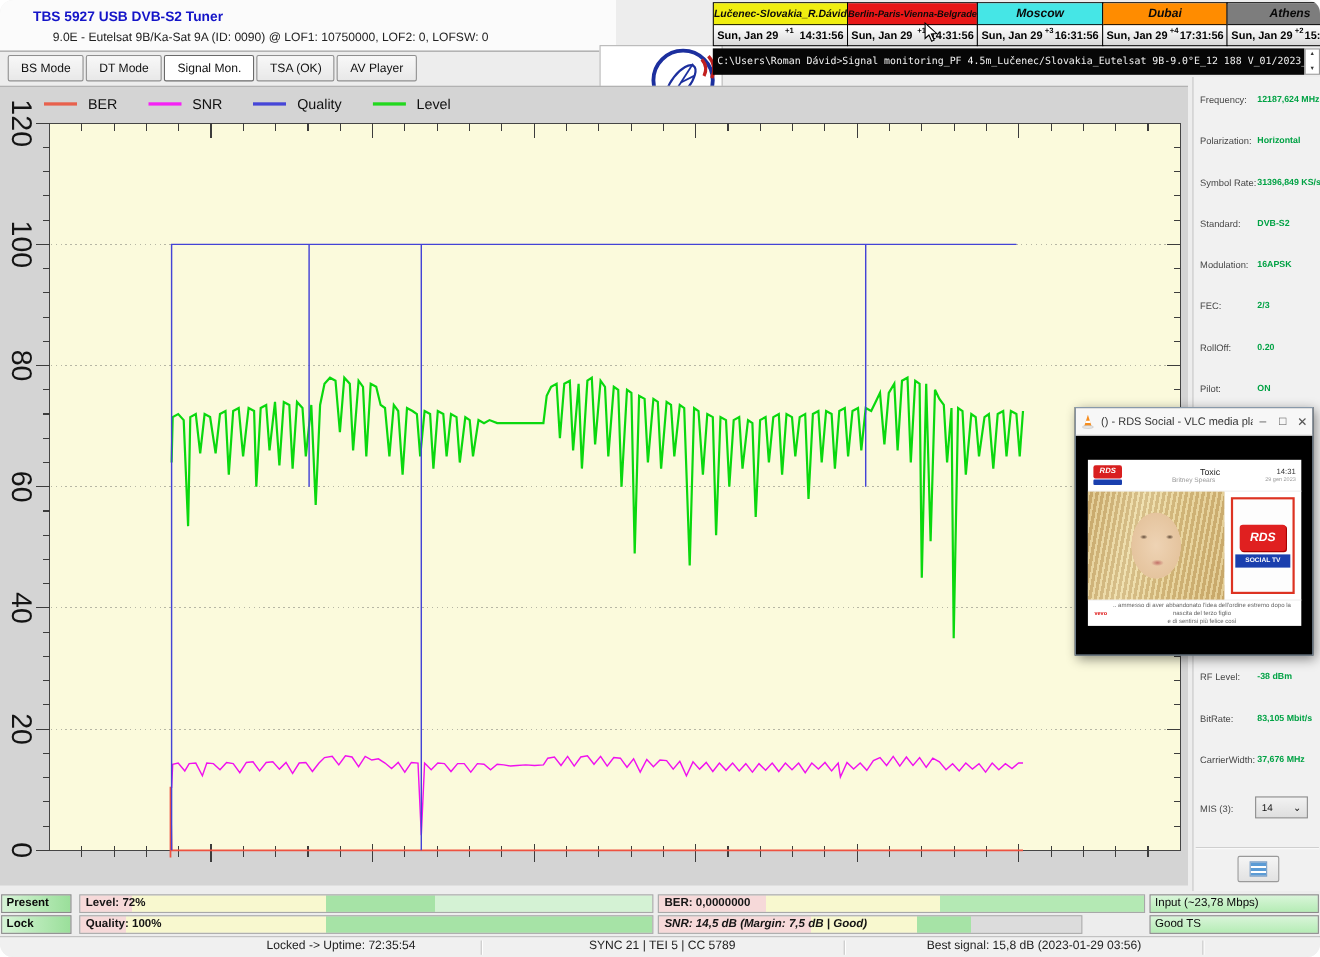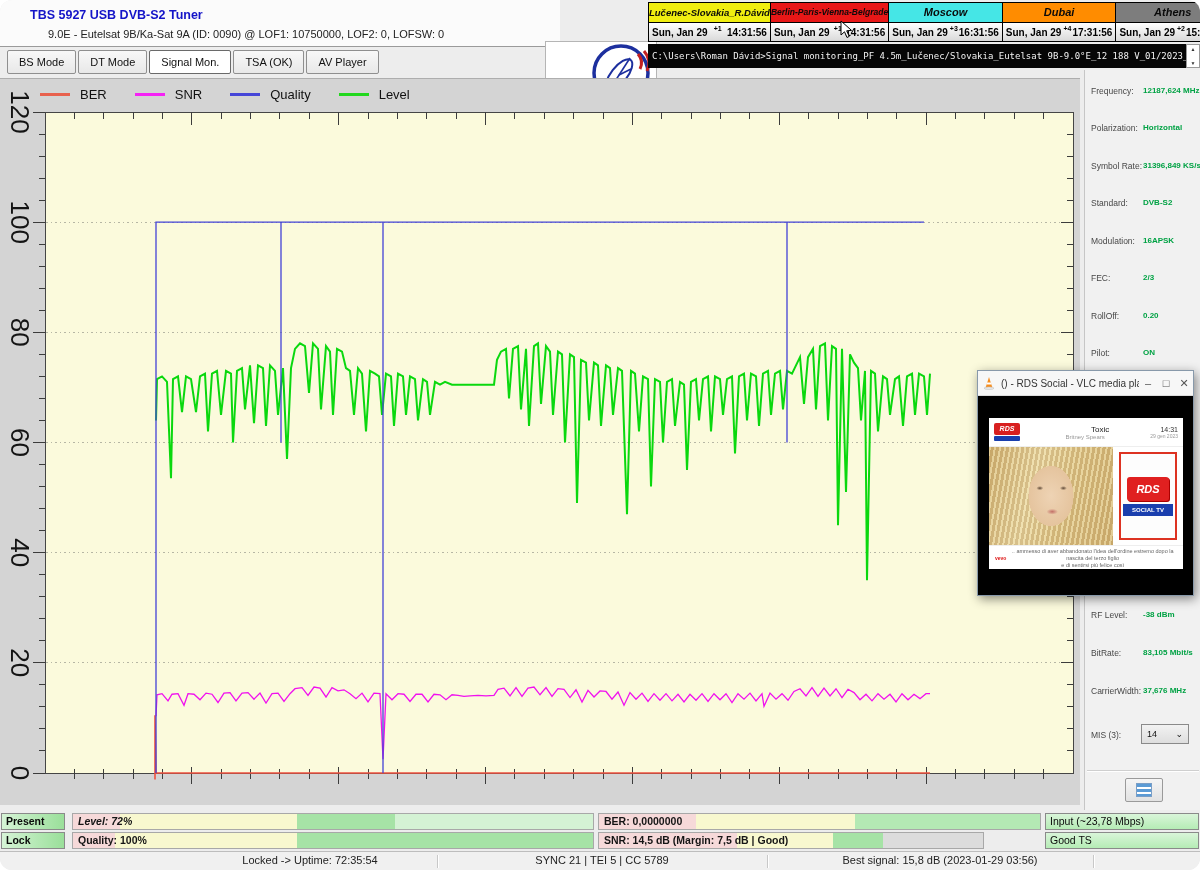--- a/index.html
+++ b/index.html
@@ -325,29 +325,29 @@
       </div>
     </div>
   </div>
 
   <svg class="cursor-svg" width="13" height="19" viewBox="0 0 13 19">
     <path d="M1 1 L1 15 L4.5 11.8 L7 17.5 L9.2 16.4 L6.7 10.8 L11.5 10.4 Z" fill="#fff" stroke="#000" stroke-width="1"></path>
   </svg>
 
   <div class="gauge-row" style="left:0;top:813px;width:1200px">
     <div class="gbox left" style="left:1px;width:64px">Present</div>
-    <div class="gbar" style="left: 72px; width: 522px; background: linear-gradient(to right, rgb(246, 217, 217) 0%, rgb(246, 217, 217) 9%, rgb(248, 248, 207) 9%, rgb(248, 248, 207) 43%, rgb(166, 227, 166) 43%, rgb(166, 227, 166) 62%, rgb(212, 242, 212) 62%, rgb(212, 242, 212) 100%); font-style: italic;">Level: 72%</div>
+    <div class="gbar" style="left: 72px; width: 522px; background: linear-gradient(to right, rgb(246, 217, 217) 0%, rgb(246, 217, 217) 9%, rgb(248, 248, 207) 9%, rgb(248, 248, 207) 43%, rgb(166, 227, 166) 43%, rgb(166, 227, 166) 62%, rgb(212, 242, 212) 62%, rgb(212, 242, 212) 100%);">Level: 72%</div>
     <div class="gbar" style="left: 598px; width: 443px; background: linear-gradient(to right, rgb(246, 217, 217) 0%, rgb(246, 217, 217) 22%, rgb(248, 248, 207) 22%, rgb(248, 248, 207) 58%, rgb(180, 233, 180) 58%, rgb(180, 233, 180) 100%);">BER: 0,0000000</div>
     <div class="gbox right" style="left:1045px;width:154px">Input (~23,78 Mbps)</div>
   </div>
 
   <div class="gauge-row" style="left:0;top:832px;width:1200px">
     <div class="gbox left" style="left:1px;width:64px">Lock</div>
     <div class="gbar" style="left: 72px; width: 522px; background: linear-gradient(to right, rgb(246, 217, 217) 0%, rgb(246, 217, 217) 8%, rgb(248, 248, 207) 8%, rgb(248, 248, 207) 43%, rgb(166, 227, 166) 43%, rgb(166, 227, 166) 100%);">Quality: 100%</div>
-    <div class="gbar" style="left: 598px; width: 386px; background: linear-gradient(to right, rgb(246, 217, 217) 0%, rgb(246, 217, 217) 36%, rgb(248, 248, 207) 36%, rgb(248, 248, 207) 61%, rgb(166, 227, 166) 61%, rgb(166, 227, 166) 74%, rgb(220, 220, 220) 74%, rgb(220, 220, 220) 100%);">SNR: 14,5 dB (Margin: 7,5 dB | Good)</div>
+    <div class="gbar" style="left: 598px; width: 386px; background: linear-gradient(to right, rgb(246, 217, 217) 0%, rgb(246, 217, 217) 36%, rgb(248, 248, 207) 36%, rgb(248, 248, 207) 61%, rgb(166, 227, 166) 61%, rgb(166, 227, 166) 74%, rgb(220, 220, 220) 74%, rgb(220, 220, 220) 100%); font-style: italic;">SNR: 14,5 dB (Margin: 7,5 dB | Good)</div>
     <div class="gbox right" style="left:1045px;width:154px">Good TS</div>
   </div>
 
   <div class="statusbar">
     <span class="sb-text" style="left:310px">Locked -&gt; Uptime: 72:35:54</span>
     <span class="sb-sep" style="left:437px"></span>
     <span class="sb-text" style="left:602px">SYNC 21 | TEI 5 | CC 5789</span>
     <span class="sb-sep" style="left:767px"></span>
     <span class="sb-text" style="left:940px">Best signal: 15,8 dB (2023-01-29 03:56)</span>
     <span class="sb-sep" style="left:1093px"></span>

